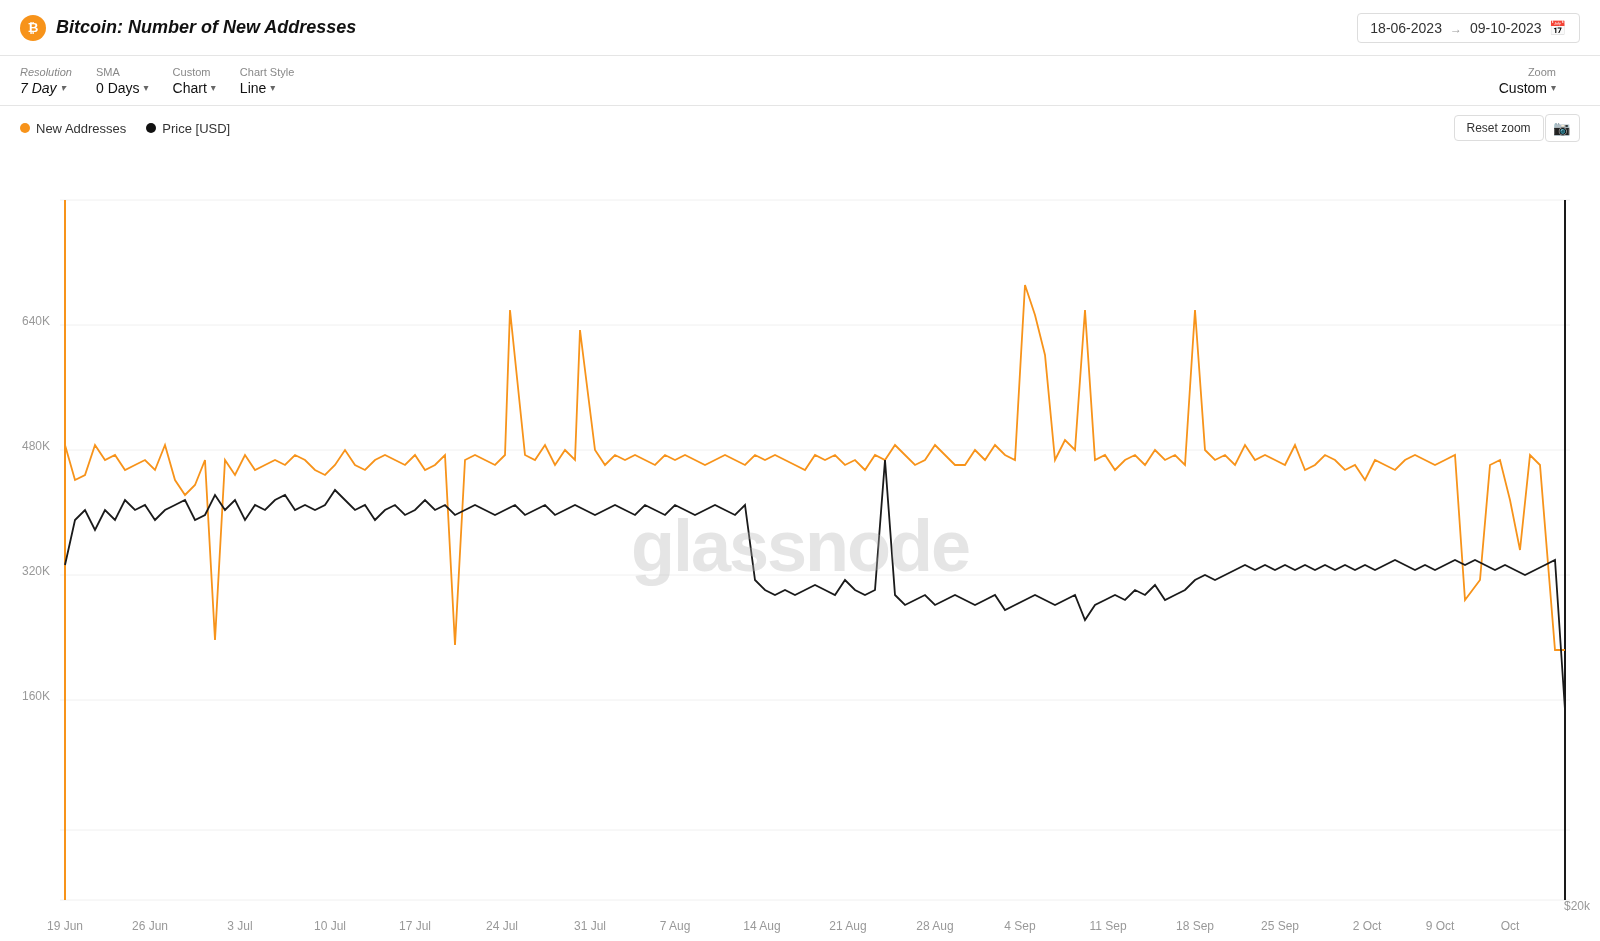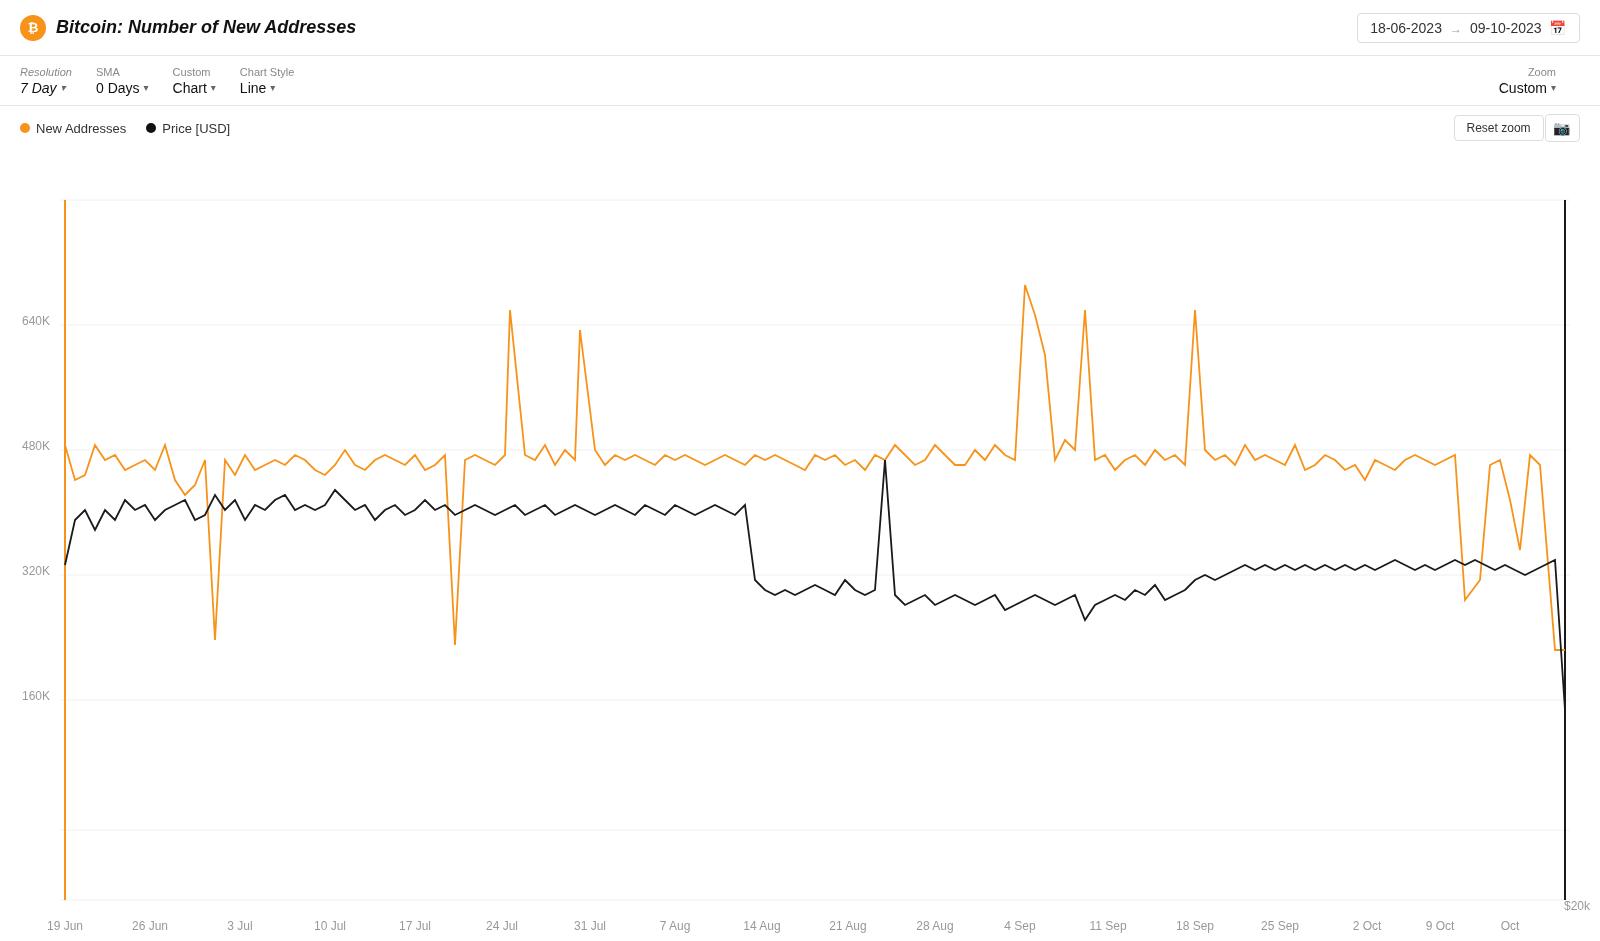--- a/index.html
+++ b/index.html
@@ -140,20 +140,21 @@
       <span>Price [USD]</span>
     </div>
   </div>
   <div class="legend-actions">
     <button class="reset-zoom-btn">Reset zoom</button>
     <button class="camera-btn">📷</button>
   </div>
 </div>
 
 <div class="chart-area">
+  <div class="watermark">glassnode</div>
   <svg class="chart-svg" viewBox="0 0 1600 791" preserveAspectRatio="none">
 
     <line x1="60" y1="50" x2="1570" y2="50" stroke="#f0f0f0" stroke-width="1"></line>
     <line x1="60" y1="175" x2="1570" y2="175" stroke="#f0f0f0" stroke-width="1"></line>
     <line x1="60" y1="300" x2="1570" y2="300" stroke="#f0f0f0" stroke-width="1"></line>
     <line x1="60" y1="425" x2="1570" y2="425" stroke="#f0f0f0" stroke-width="1"></line>
     <line x1="60" y1="550" x2="1570" y2="550" stroke="#f0f0f0" stroke-width="1"></line>
     <line x1="60" y1="680" x2="1570" y2="680" stroke="#f0f0f0" stroke-width="1"></line>
     <line x1="60" y1="750" x2="1570" y2="750" stroke="#f0f0f0" stroke-width="1"></line>
 

